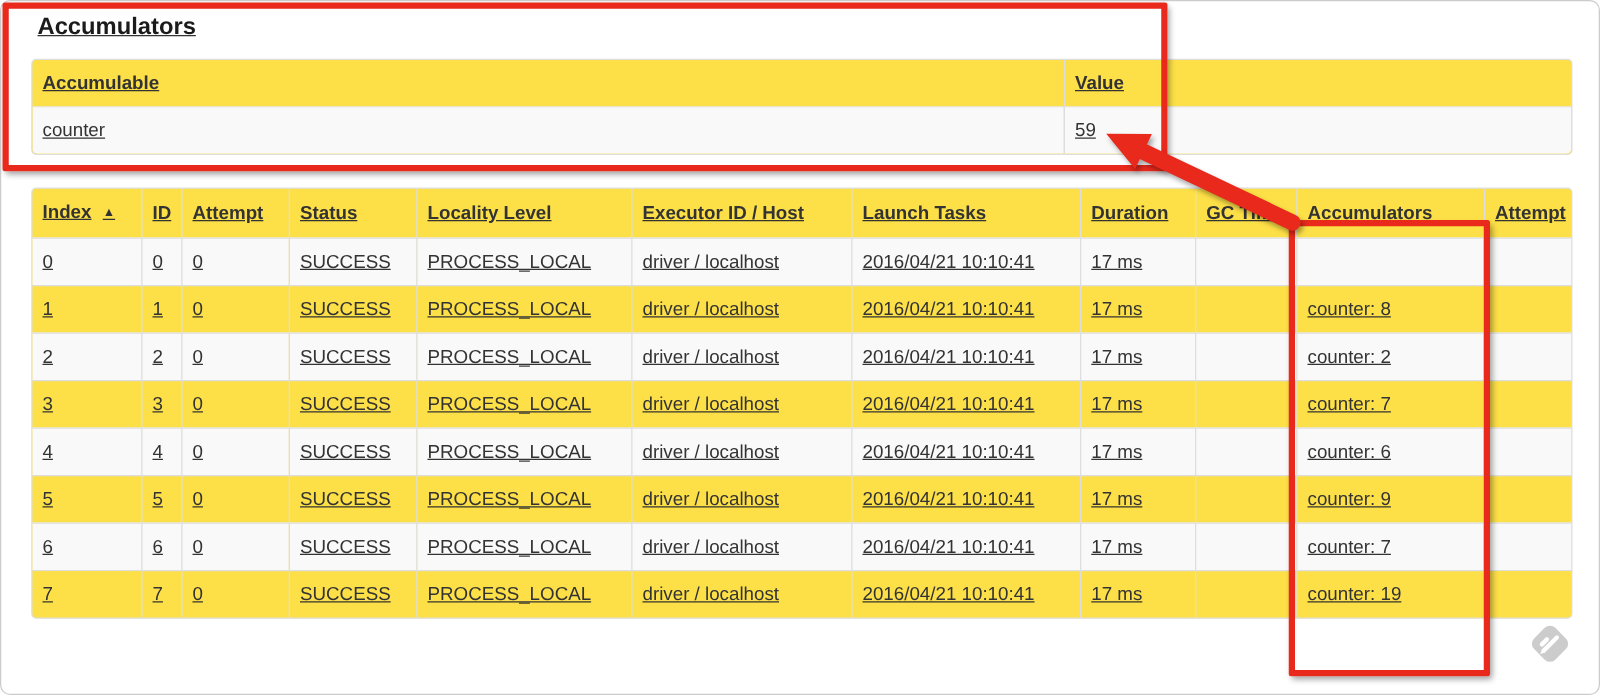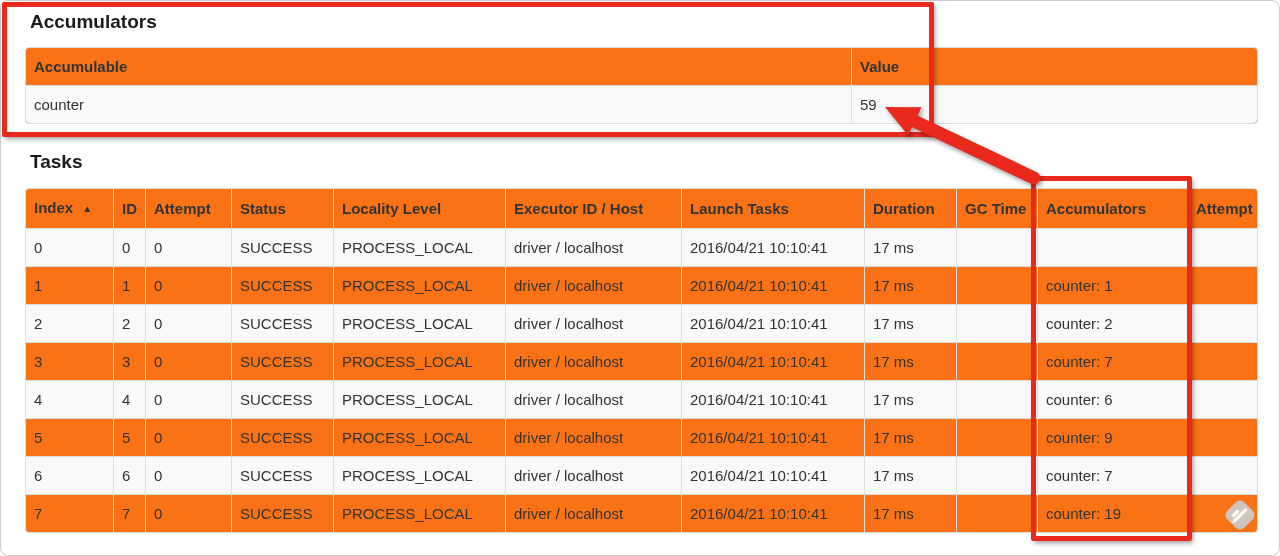--- a/index.html
+++ b/index.html
@@ -5,31 +5,31 @@
   html,body{margin:0;padding:0;}
   body{
     width:1280px;height:556px;position:relative;overflow:hidden;
     background:#ffffff;color:var(--text,#333333);
     font-family:"Liberation Sans","DejaVu Sans",sans-serif;
   }
   .frame{
     position:absolute;inset:0;border:1px solid #cccccc;border-radius:8px;
     pointer-events:none;z-index:6;
   }
-  .section{position:absolute;left:25px;width:985px;}
+  .section{position:absolute;left:25px;width:985px;text-decoration:underline;}
   .acc-section{top:10px;}
   .tasks-section{top:150px;}
   h4.section-title{
     font-size:19px;line-height:23px;font-weight:bold;color:#1b1b1b;
     margin:0 0 14px 5px;
   }
   .tasks-section h4.section-title{margin-bottom:15px;}
   table.tbl{
     border-collapse:separate;border-spacing:0;table-layout:fixed;
-    width:1231px;background:#f97316;
+    width:1231px;background:#fde047;
     border:1px solid var(--border,#dddddd);border-radius:4px;
     font-size:15px;
   }
   .tbl th,.tbl td{
     padding:8px;line-height:21px;text-align:left;vertical-align:middle;
     border-left:1px solid var(--border,#dddddd);
     white-space:nowrap;overflow:hidden;
   }
   .tbl th:first-child,.tbl td:first-child{border-left:none;}
   .tbl tbody td{border-top:1px solid var(--border,#dddddd);}
@@ -77,21 +77,20 @@
       <tbody id="acc-body">
           <tr>
             <td>counter</td>
             <td>59</td>
           </tr>
         </tbody>
     </table>
   </section>
 
   <section class="section tasks-section">
-    <h4 class="section-title">Tasks</h4>
     <table class="tbl" id="tasks-table">
       <colgroup id="tasks-cols">
           <col style="width: 87px;">
           <col style="width: 32px;">
           <col style="width: 86px;">
           <col style="width: 102px;">
           <col style="width: 172px;">
           <col style="width: 176px;">
           <col style="width: 183px;">
           <col style="width: 92px;">
@@ -131,21 +130,21 @@
           <tr>
             <td>1</td>
             <td>1</td>
             <td>0</td>
             <td>SUCCESS</td>
             <td>PROCESS_LOCAL</td>
             <td>driver / localhost</td>
             <td>2016/04/21 10:10:41</td>
             <td>17 ms</td>
             <td></td>
-            <td>counter: 1</td>
+            <td>counter: 8</td>
             <td></td>
           </tr>
           <tr>
             <td>2</td>
             <td>2</td>
             <td>0</td>
             <td>SUCCESS</td>
             <td>PROCESS_LOCAL</td>
             <td>driver / localhost</td>
             <td>2016/04/21 10:10:41</td>

